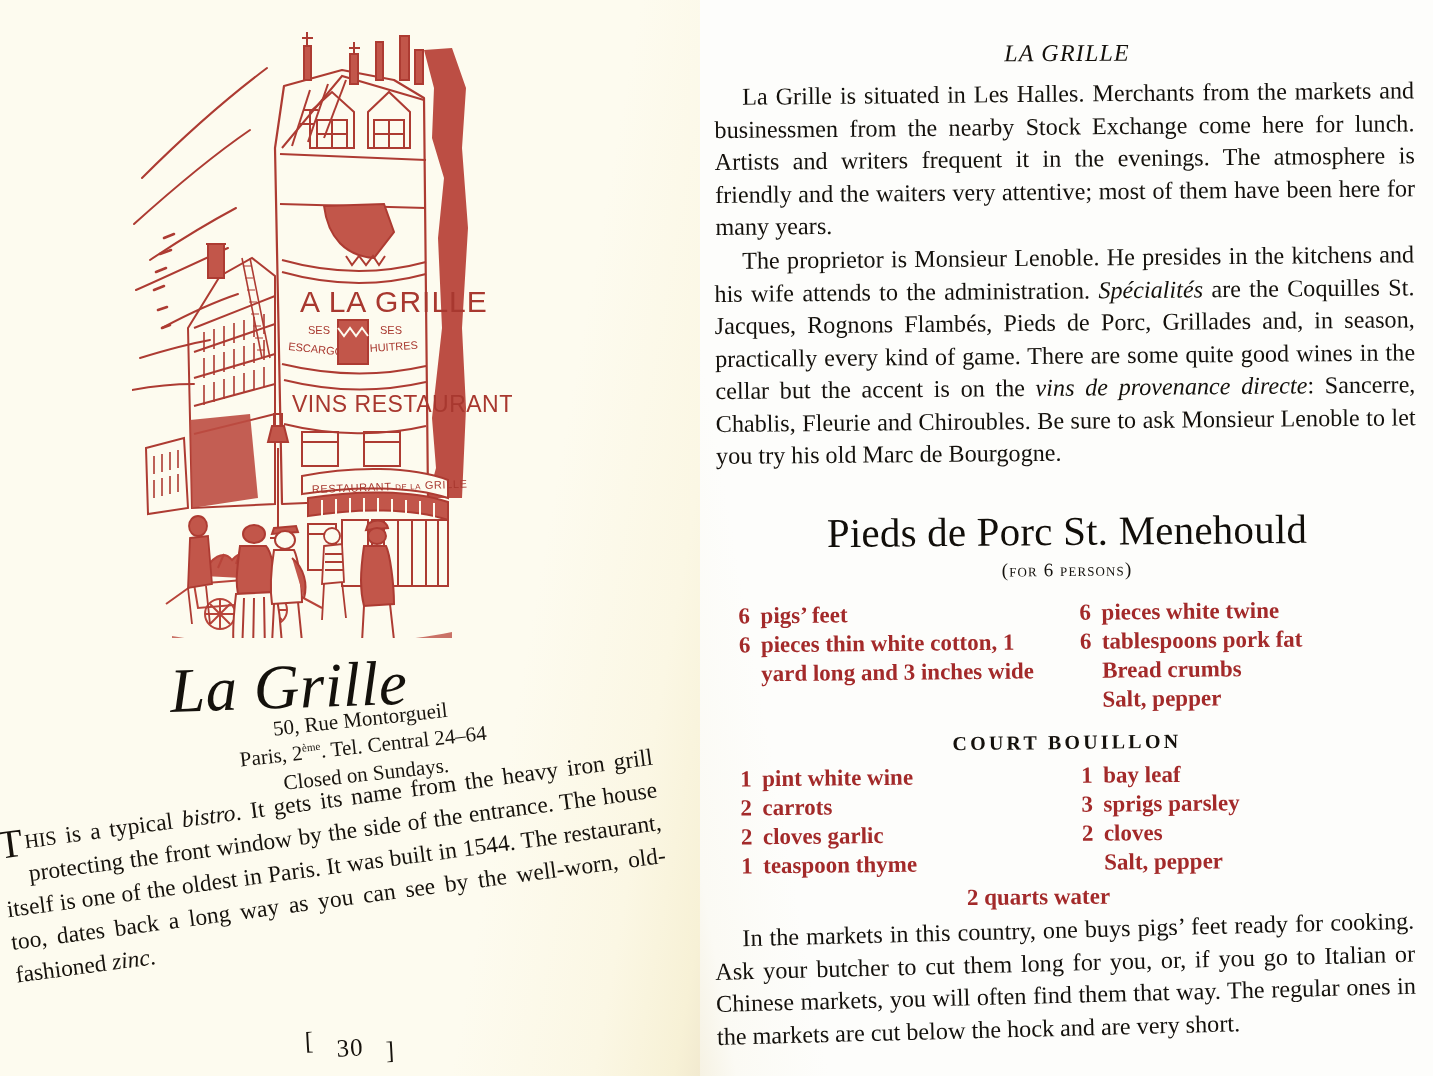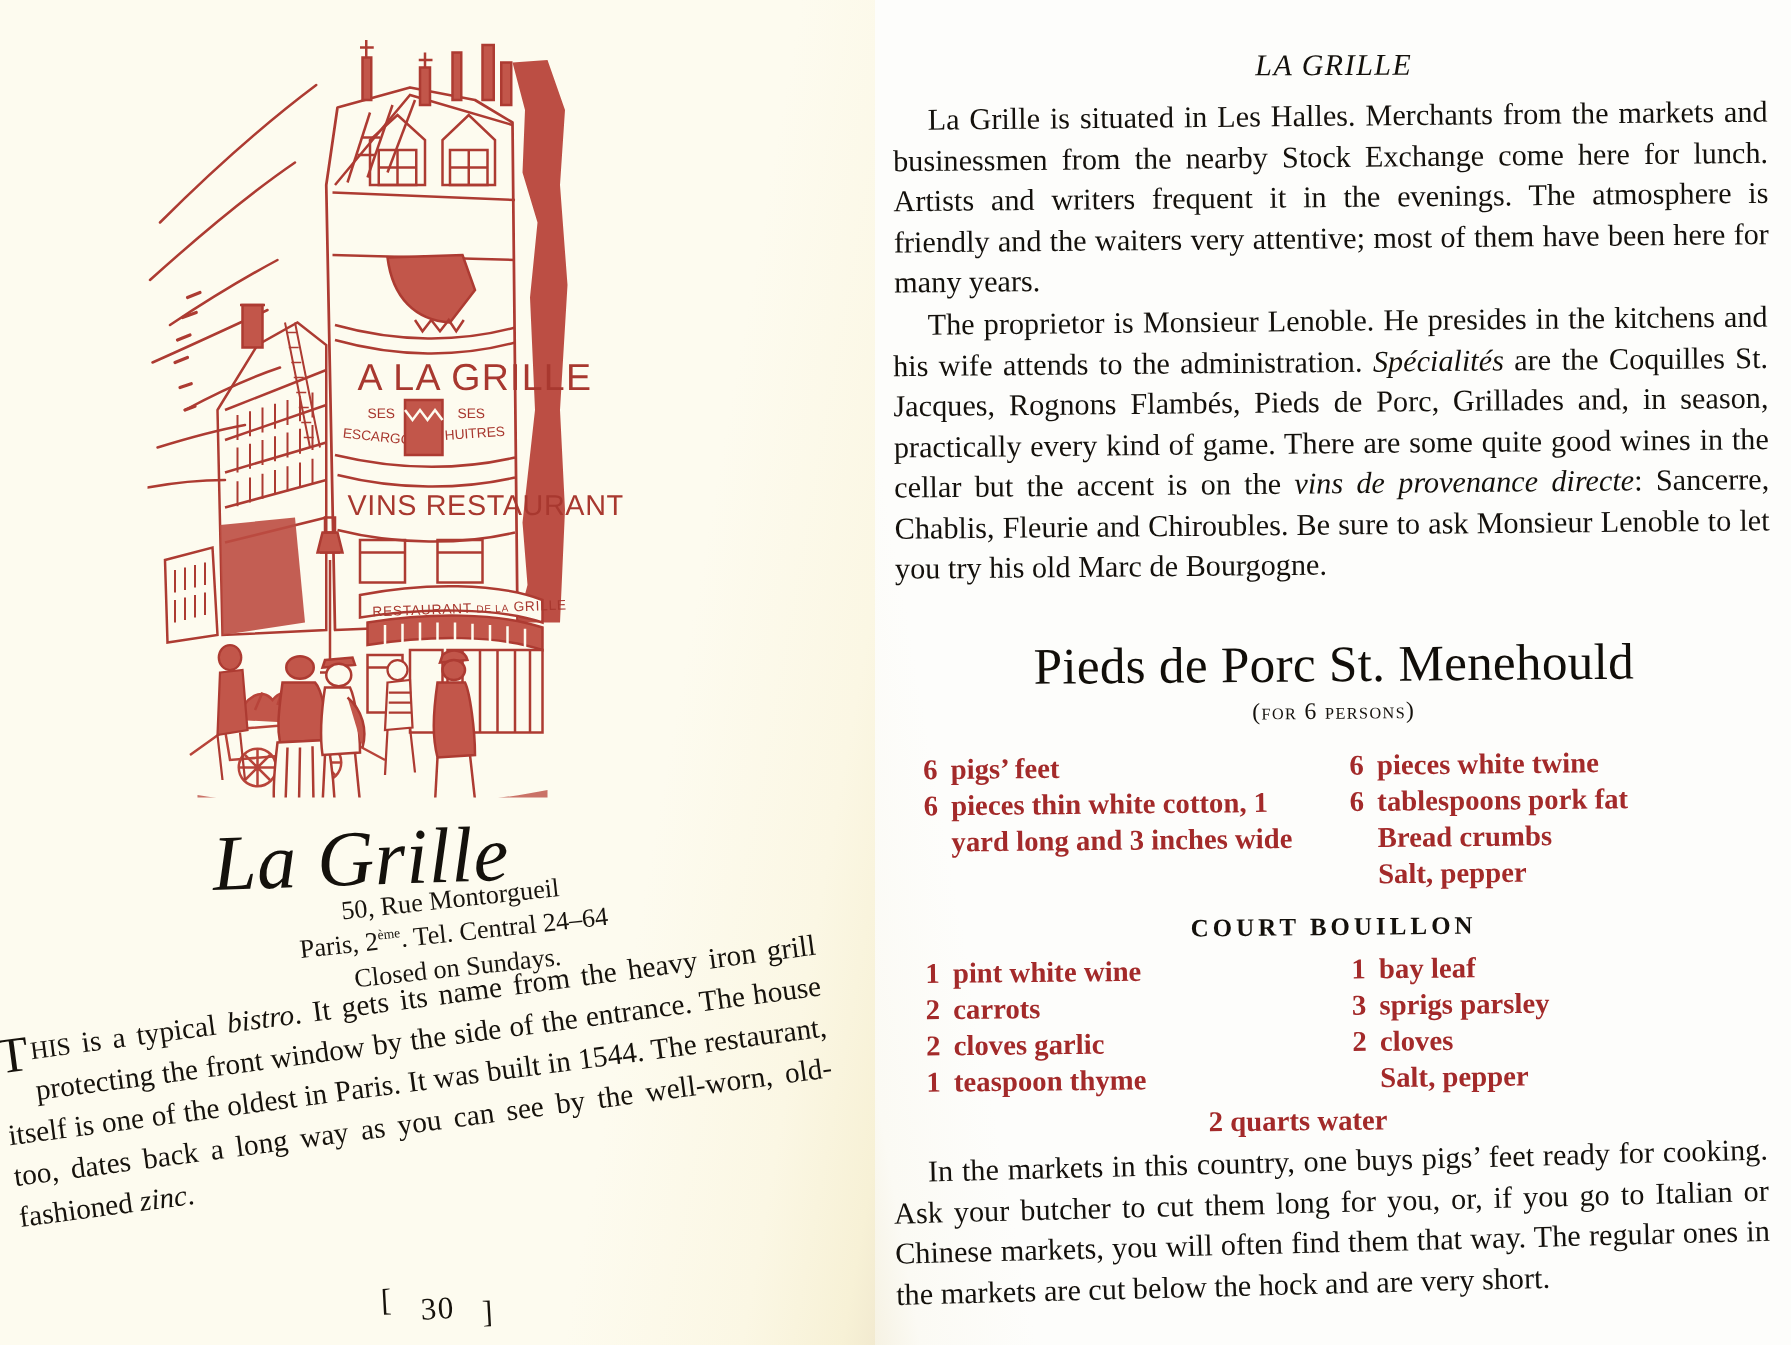--- a/index.html
+++ b/index.html
@@ -12,21 +12,21 @@
     background:linear-gradient(100deg,#fdfbef 0%,#fdfbef 72%,#fbf7e4 88%,#f7f1d6 97%,#f2ead0 100%);
     overflow:hidden;
   }
   .page-right{
     position:relative;width:733px;height:1076px;
     background:linear-gradient(80deg,#f6f2e3 0%,#fbfaf4 4%,#fdfdfb 14%,#fdfdfb 100%);
     overflow:hidden;
   }
 
   
-  .illus{position:absolute;left:118px;top:28px;width:380px;height:610px;}
+  .illus{position:absolute;left:132px;top:28px;width:380px;height:610px;}
   .illus svg{display:block;width:100%;height:100%;}
 
   .title-block{position:absolute;left:0px;top:660px;width:700px;}
   .rest-title{
     font-family:"Liberation Serif",serif;font-style:italic;font-size:63px;
     color:#14110c;letter-spacing:.5px;
     transform:rotate(-2.0deg);transform-origin:left center;
     margin-left:170px;line-height:1.0;
   }
   .addr{

